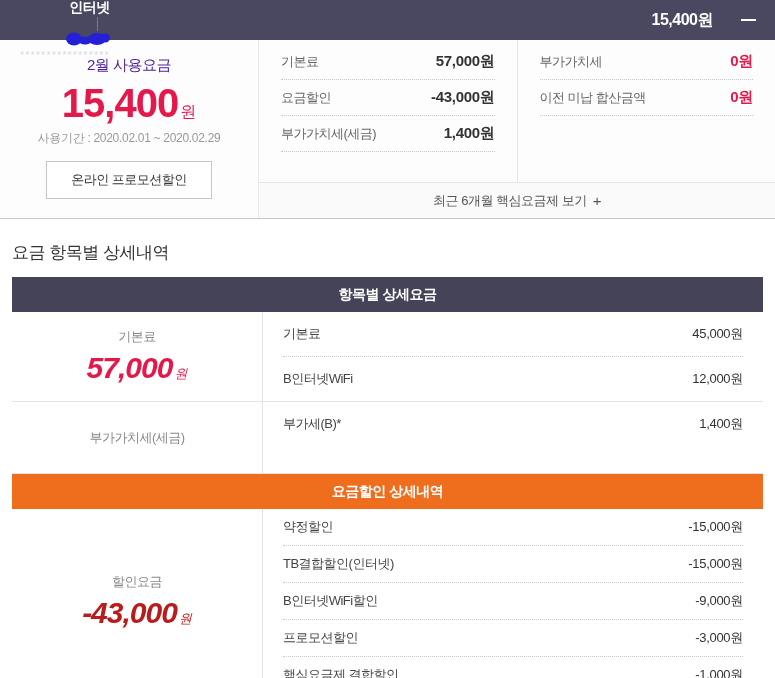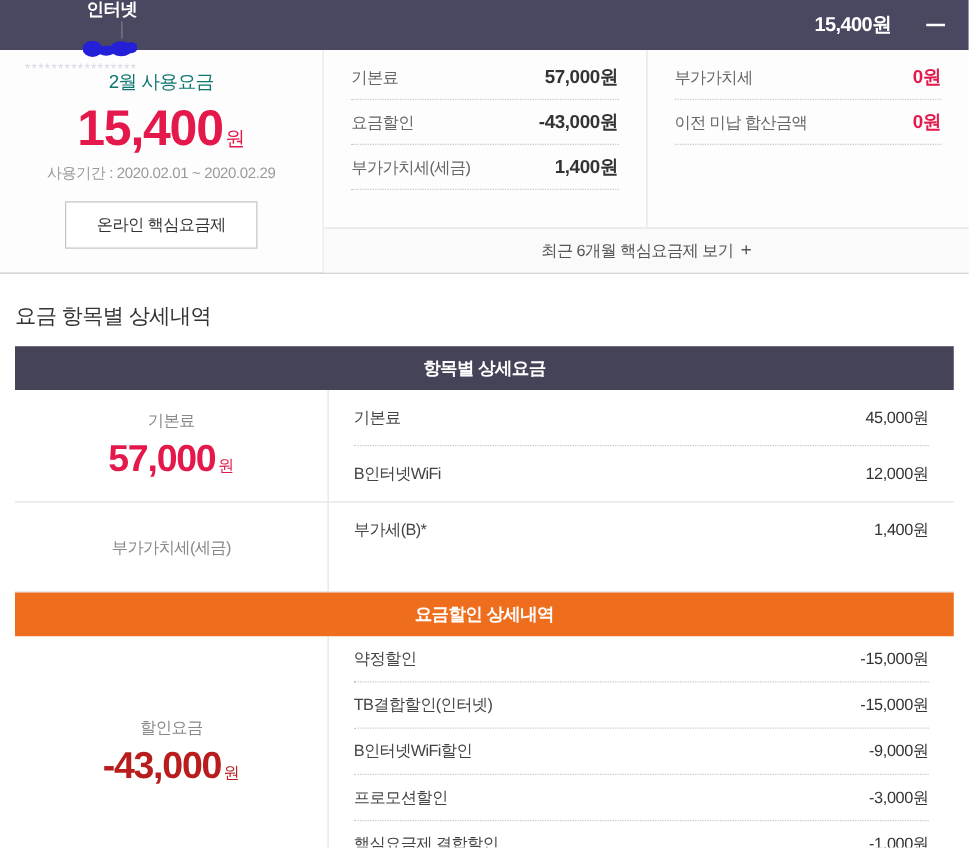--- a/index.html
+++ b/index.html
@@ -28,21 +28,21 @@
   .tb-collapse { margin-left:26px; width:18px; height:18px; display:flex; align-items:center; justify-content:center; cursor:pointer; }
   .tb-collapse i { display:block; width:15px; height:2px; background:#ffffff; }
 
   
   .summary-card { display:flex; height:179px; border-bottom:1px solid #c9c9cd; background:#fdfdfe; }
   .sum-left {
     width:258px; flex:none;
     display:flex; flex-direction:column; align-items:center;
     padding-top:16px;
   }
-  .sum-title { font-size:15px; color:#0f766e; letter-spacing:-0.5px; }
+  .sum-title { font-size:15px; color:#4c1d95; letter-spacing:-0.5px; }
   .sum-amount { margin-top:6px; color:#e4184a; white-space:nowrap; }
   .sum-amount .num { font-size:40px; font-weight:bold; letter-spacing:-1px; }
   .sum-amount .unit { font-size:16px; margin-left:2px; }
   .sum-period { font-size:12px; color:#999; margin-top:4px; letter-spacing:-0.3px; }
   .pay-btn {
     margin-top:14px; background:#fff; border:1px solid #c6c6c6;
     font-family:"Liberation Sans", sans-serif;
     font-size:13px; color:#333; padding:9px 24px; cursor:pointer; letter-spacing:-0.5px;
   }
 
@@ -78,21 +78,21 @@
   .band-orange { background:#ef6e1e; }
 
   .group { display:flex; border-bottom:1px solid #e3e3e6; }
   .group:last-child { border-bottom:none; }
   .group-left {
     width:250px; flex:none;
     display:flex; flex-direction:column; align-items:center; justify-content:center;
     text-align:center;
   }
   .group-left .lbl { font-size:13px; color:#888; letter-spacing:-0.5px; }
-  .group-left .amt { margin-top:5px; white-space:nowrap; }
+  .group-left .amt { margin-top:5px; white-space:nowrap;font-style:italic; }
   .group-left .amt .num { font-size:30px; font-weight:bold; letter-spacing:-1px; }
   .group-left .amt .unit { font-size:13px; margin-left:2px; }
   .amt.red { color:#e4184a; }
   .amt.orange { color:#b91c1c;text-align:right; }
 
   .group-right { flex:1; border-left:1px solid #e3e3e6; padding:0 20px; display:flex; flex-direction:column; }
   .item-row {
     display:flex; align-items:center; justify-content:space-between;
     padding:13px 0; border-bottom:1px dotted #c9c9cd;
   }
@@ -134,21 +134,21 @@
   </div>
 </header>
 
 <section class="summary-card">
   <div class="sum-left">
     <div class="sum-title">2월 사용요금</div>
     <div class="sum-amount">
       <span class="num">15,400</span><span class="unit">원</span>
     </div>
     <div class="sum-period">사용기간 : 2020.02.01 ~ 2020.02.29</div>
-    <button class="pay-btn">온라인 핵심요금제</button>
+    <button class="pay-btn">온라인 프로모션할인</button>
   </div>
 
   <div class="sum-right">
     <div class="sum-panels">
       <div class="panel panel-mid">
         <div class="sum-row">
           <span class="lbl">기본료</span>
           <span class="val">57,000원</span>
         </div>
         <div class="sum-row">

